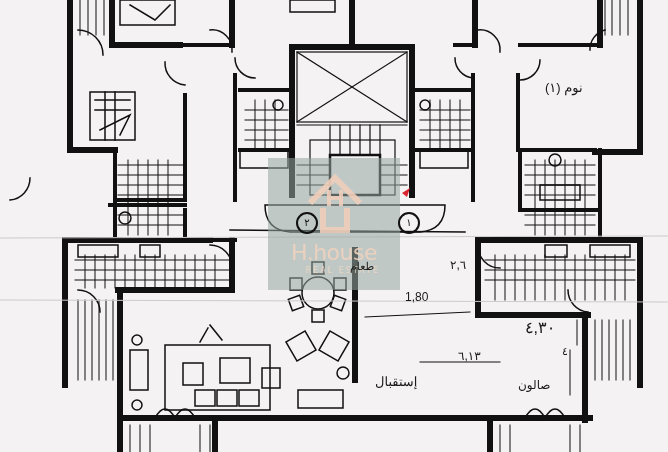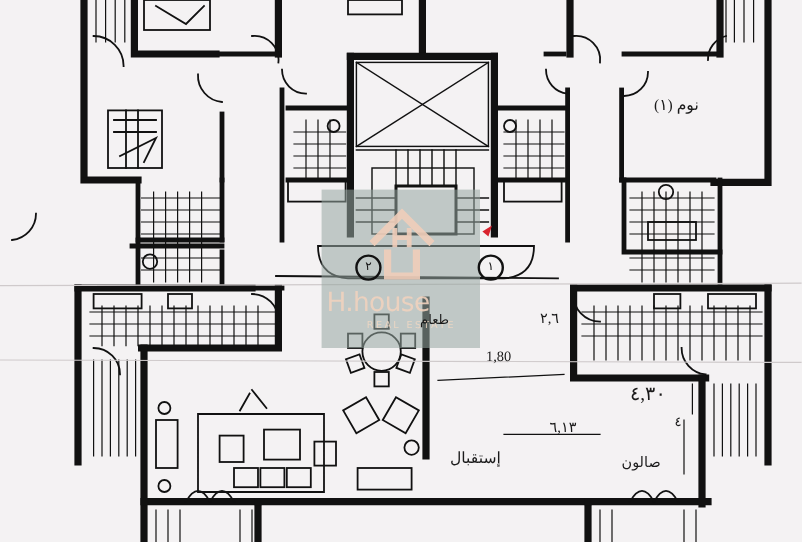--- a/index.html
+++ b/index.html
@@ -4,29 +4,29 @@
   <style>
     html, body { margin: 0; padding: 0; }
     body {
       width: 668px; height: 452px; overflow: hidden;
       background: #f4f2f3;
       font-family: "DejaVu Sans", sans-serif;
       position: relative;
     }
     #plan { position: absolute; left: 0; top: 0; width: 668px; height: 452px; }
     .label {
-      position: absolute; font-family: Liberation Serif, serif;
+      position: absolute; font-family: Liberation Sans, sans-serif;
       color: #1a1a1a; direction: rtl; white-space: nowrap;
     }
     .watermark {
       position: absolute; left: 268px; top: 158px; width: 132px; height: 132px;
       background: rgba(150,165,160,0.55);
     }
     .wm-text {
-      position: absolute; left: 272px; top: 240px; width: 124px; text-align: left;
+      position: absolute; left: 272px; top: 240px; width: 124px; text-align: center;
       color: rgba(240,210,190,0.9); font-size: 22px; font-family: "DejaVu Sans", sans-serif;
       letter-spacing: -0.5px;
     }
     .wm-sub {
       position: absolute; left: 256px; top: 266px; width: 124px; text-align: right;
       color: rgba(240,215,195,0.85); font-size: 8px; letter-spacing: 2px;
       font-family: "DejaVu Sans", sans-serif;
     }
     .marker {
       position: absolute; width: 18px; height: 18px; border: 2px solid #111; border-radius: 50%;

